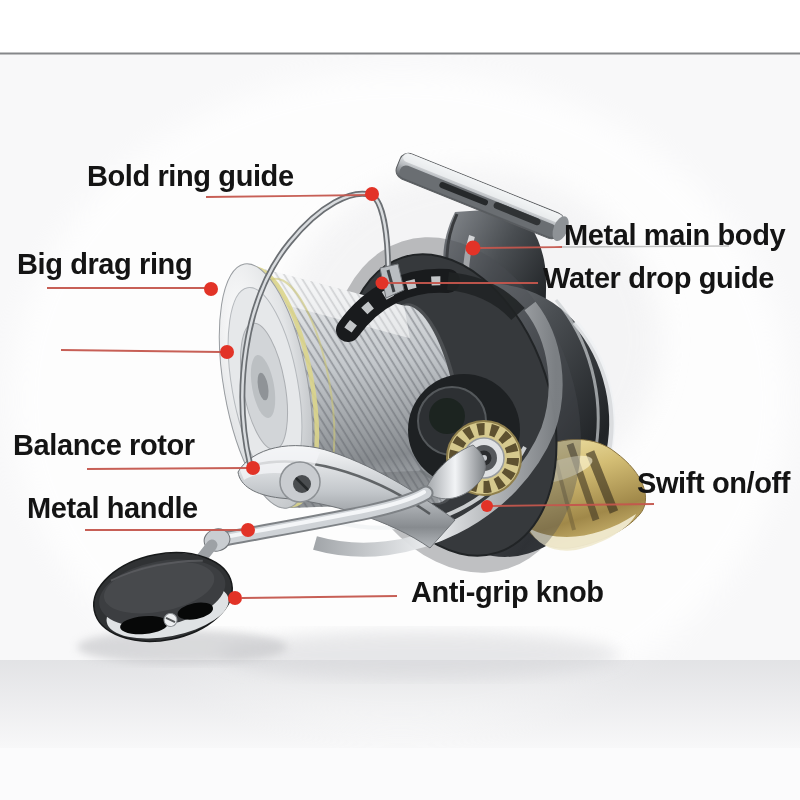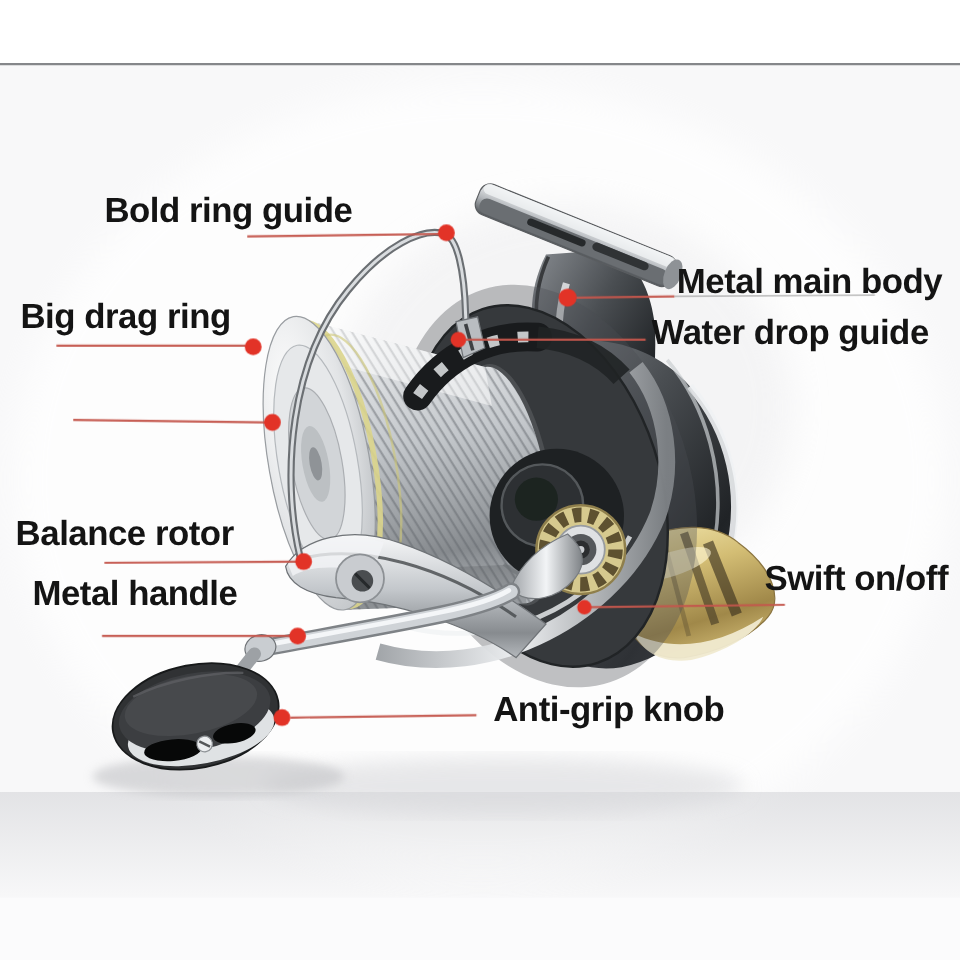--- a/index.html
+++ b/index.html
@@ -5,21 +5,21 @@
   html,body{margin:0;padding:0;}
   body{width:800px;height:800px;background:#ffffff;font-family:"Liberation Sans",sans-serif;}
   .stage{position:relative;width:800px;height:800px;overflow:hidden;background:#8b5cf6;}
   .stage svg{position:absolute;left:0;top:0;}
   .label{position:absolute;font-weight:700;font-size:29px;letter-spacing:-0.4px;
          color:#141414;white-space:nowrap;line-height:1;z-index:5;}
   #lbl-bold-ring-guide {left:87px; top:162px;}
   #lbl-big-drag-knob   {left:17px; top:250px;}
   #lbl-metal-spool     {left:26px; top:316px;}
   #lbl-balance-rotor   {left:13px; top:431px;}
-  #lbl-metal-handle    {left:27px; top:481px;}
+  #lbl-metal-handle    {left:27px; top:494px;}
   #lbl-metal-main-body {left:564px;top:221px;}
   #lbl-water-drop-guide{left:543px;top:264px;}
   #lbl-swift-on-off    {left:637px;top:469px;}
   #lbl-anti-grip-knob  {left:411px;top:578px;}
 </style>
 </head>
 <body>
 
 <div class="stage">
 

